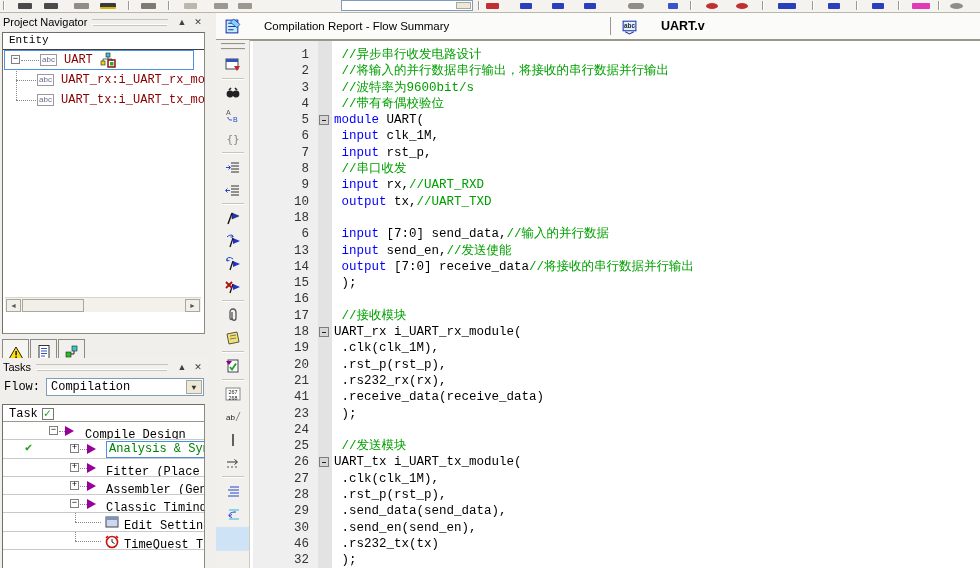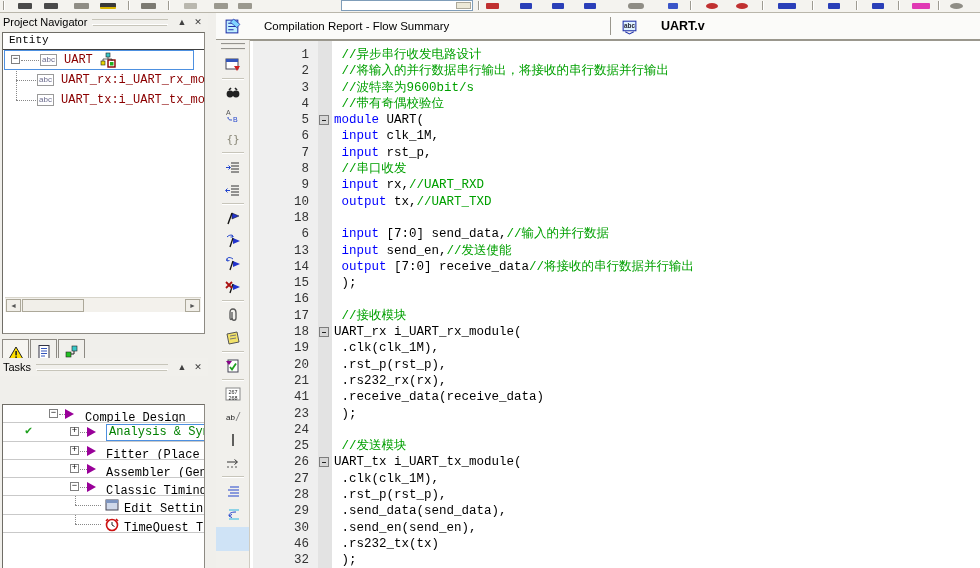--- a/index.html
+++ b/index.html
@@ -221,21 +221,34 @@
     </div>
 </div>
 
 <div id="tasks">
   <div class="panel-title">
     <span>Tasks</span>
     <span class="grip"></span>
     <span class="tbtn">▲</span>
     <span class="tbtn">✕</span>
   </div>
+  <div id="flow-row">
+    <span>Flow:</span>
+    <div id="flow-combo">
+      <span>Compilation</span>
+      <div class="btn">▼</div>
+    </div>
+  </div>
   <div id="task-box" class="sunken">
+    <div id="task-header">
+      <span>Task</span>
+      <span class="chk">
+          <span class="tick" style="position:absolute;left:1px;top:0">✓</span>
+        </span>
+    </div>
     <div id="task-rows">
         <div class="task-row">
           <span class="expander" style="left:46px;top:4px">−</span>
           <span class="dotline" style="left:56px;width:6px;top:9px"></span>
           <span class="play" style="left:62px"></span>
           <span class="lbl  " style="left:82px">Compile Design</span>
         </div>
         <div class="task-row">
           <span class="tick" style="position:absolute;left:22px;top:3px">✔</span>
           <span class="expander" style="left:67px;top:4px">+</span>

